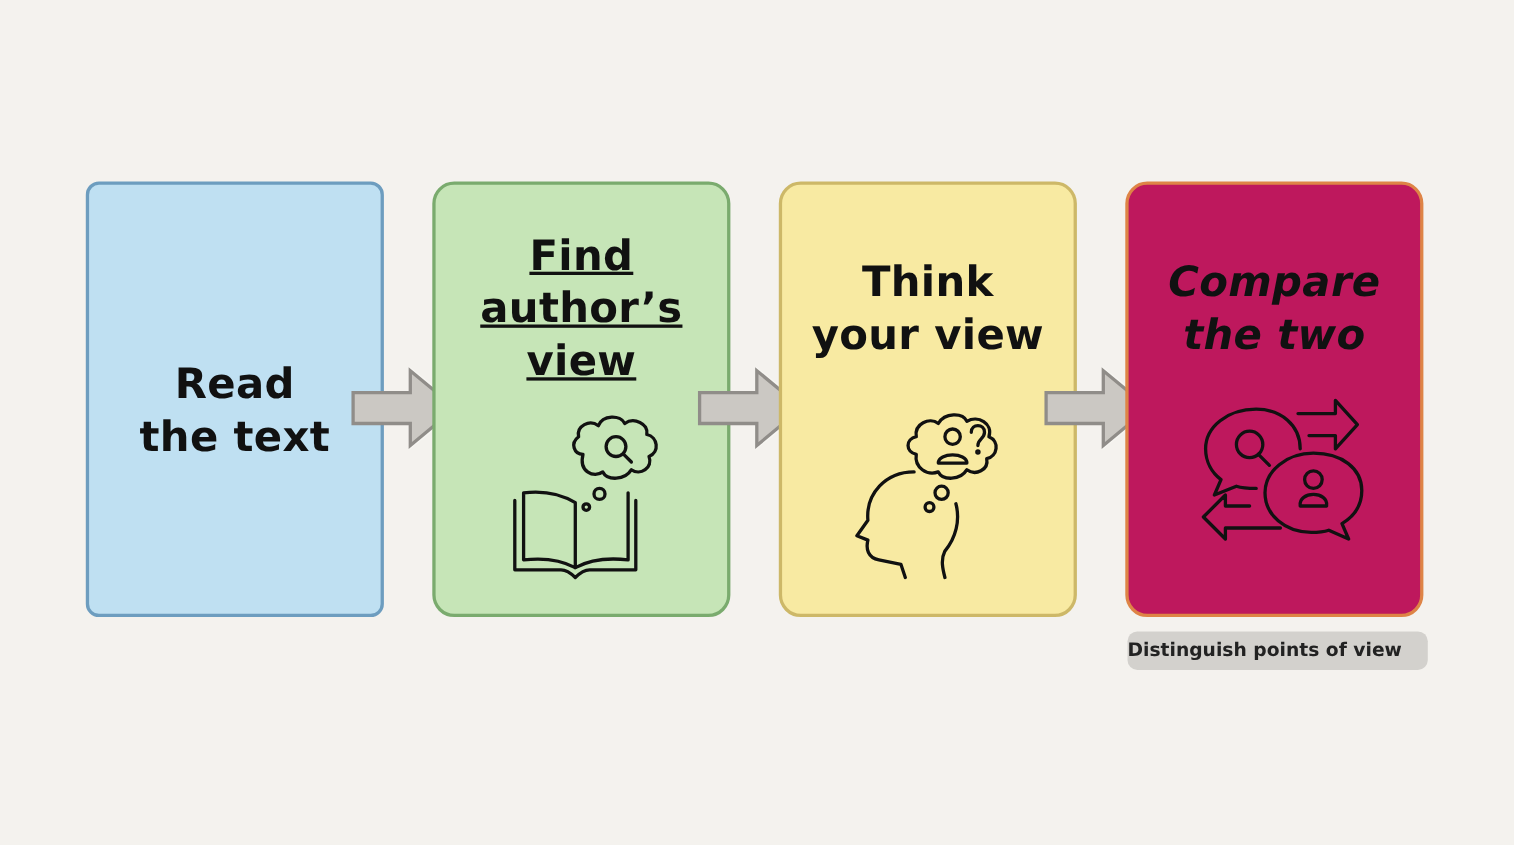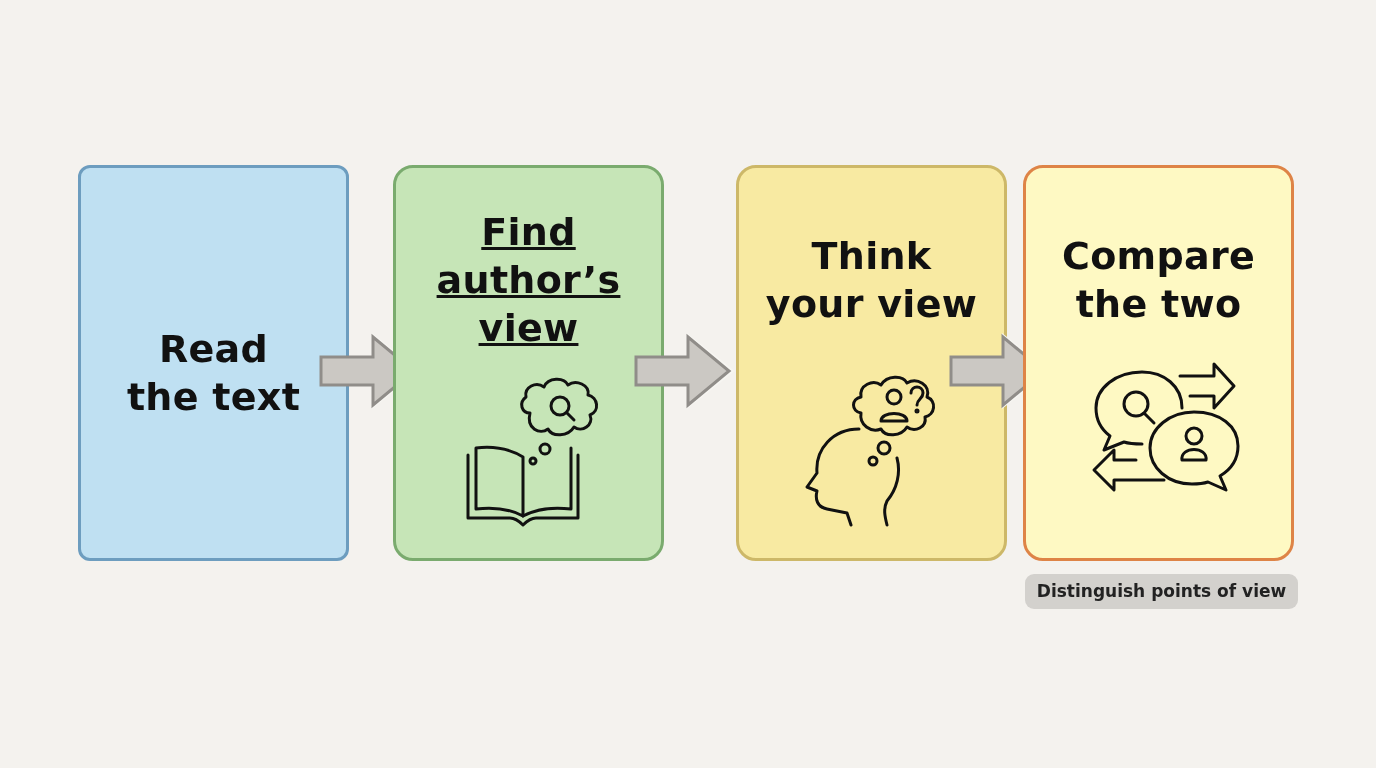--- a/index.html
+++ b/index.html
@@ -14,21 +14,21 @@
     .card .title {
       position:absolute; left:0; right:0; text-align:center;
       font-weight:bold; font-size:38px; line-height:48px; color:#111;
       white-space:pre-line; letter-spacing:0.3px;
     }
     .card .icon { position:absolute; }
     .arrow { position:absolute; top:333px; width:110px; height:76px; }
     .badge {
       position:absolute; left:1025px; top:574px; width:273px; height:35px;
       background:#d3d1cd; border-radius:9px; color:#222;
-      font-weight:bold; font-size:17px; line-height:35px; text-align:center;
+      font-weight:bold; font-size:17px; line-height:35px; 
     }
   </style>
 </head>
 <body>
 
 <div class="card" style="left:78px; background:#bfe0f2; border-color:#6d9dbf;border-radius:12px;">
   <div class="title" style="top:157px;">Read
 the text</div>
 </div>
 
@@ -53,21 +53,21 @@
     <path d="M18 75 C35 73 52 76 65 84 L65 143 C52 136 35 134 18 136 Z"></path>
     <path d="M113 75 L113 136 C96 134 78 136 65 143"></path>
   </svg>
 </div>
 
 <svg class="arrow" style="left:631px;" viewBox="0 0 110 76">
   <path d="M56 0 L104 38 L56 76 Z" fill="#f7f6f2"></path>
   <path d="M5 24 L57 24 L57 4 L98 38 L57 72 L57 52 L5 52 Z" fill="#cbc8c3" stroke="#908d89" stroke-width="3"></path>
 </svg>
 
-<div class="card" style="left:708px; background:#f8eaa2; border-color:#cdb868;margin-left:28px;">
+<div class="card" style="left:708px; background:#f8eaa2; border-color:#cdb868;">
   <div class="title" style="top:64px;">Think
 your view</div>
   <svg class="icon" style="left:62px; top:205px;" width="150" height="160" viewBox="0 0 150 160" fill="none" stroke="#111" stroke-width="3" stroke-linecap="round" stroke-linejoin="round">
 
     <path d="M60 40 C50 38 50 26 60 24 C58 12 72 6 80 12 C86 2 102 2 106 10 C116 4 130 12 126 24 C136 28 134 42 124 44 C126 54 114 60 106 54 C100 64 84 64 80 56 C70 60 58 52 60 40 Z"></path>
     <circle cx="93" cy="24" r="7"></circle>
     <path d="M80 48 C80 38 106 38 106 48 Z"></path>
     <path d="M110 20 C110 12 122 12 122 20 C122 26 116 26 116 32"></path>
     <circle cx="116" cy="38" r="1" fill="#111"></circle>
     <circle cx="83" cy="75" r="6"></circle>
@@ -76,21 +76,21 @@
     <path d="M58 56 C32 56 14 76 16 100 L6 114 L16 118 C14 126 16 134 26 136 L46 140 L50 152"></path>
     <path d="M96 85 C100 100 96 116 86 128 C82 136 84 144 86 152"></path>
   </svg>
 </div>
 
 <svg class="arrow" style="left:946px;" viewBox="0 0 110 76">
   <path d="M56 0 L104 38 L56 76 Z" fill="#f7f6f2"></path>
   <path d="M5 24 L57 24 L57 4 L98 38 L57 72 L57 52 L5 52 Z" fill="#cbc8c3" stroke="#908d89" stroke-width="3"></path>
 </svg>
 
-<div class="card" style="left:1023px; background:#fef9c3; border-color:#de8446;">
+<div class="card" style="left:1023px; background:#be185d; border-color:#de8446;font-style:italic;">
   <div class="title" style="top:64px;">Compare
 the two</div>
   <svg class="icon" style="left:58px; top:188px;" width="160" height="150" viewBox="0 0 160 150" fill="none" stroke="#111" stroke-width="3" stroke-linecap="round" stroke-linejoin="round">
 
     <path d="M96 20 L130 20 L130 8 L150 30 L130 52 L130 40 L106 40"></path>
 
     <path d="M98 52 C98 30 80 16 58 16 C32 16 12 32 12 52 C12 64 18 74 26 80 L20 94 L40 86 C46 88 52 88 58 88"></path>
     <circle cx="52" cy="48" r="12"></circle>
     <path d="M60 57 L70 67"></path>
 

